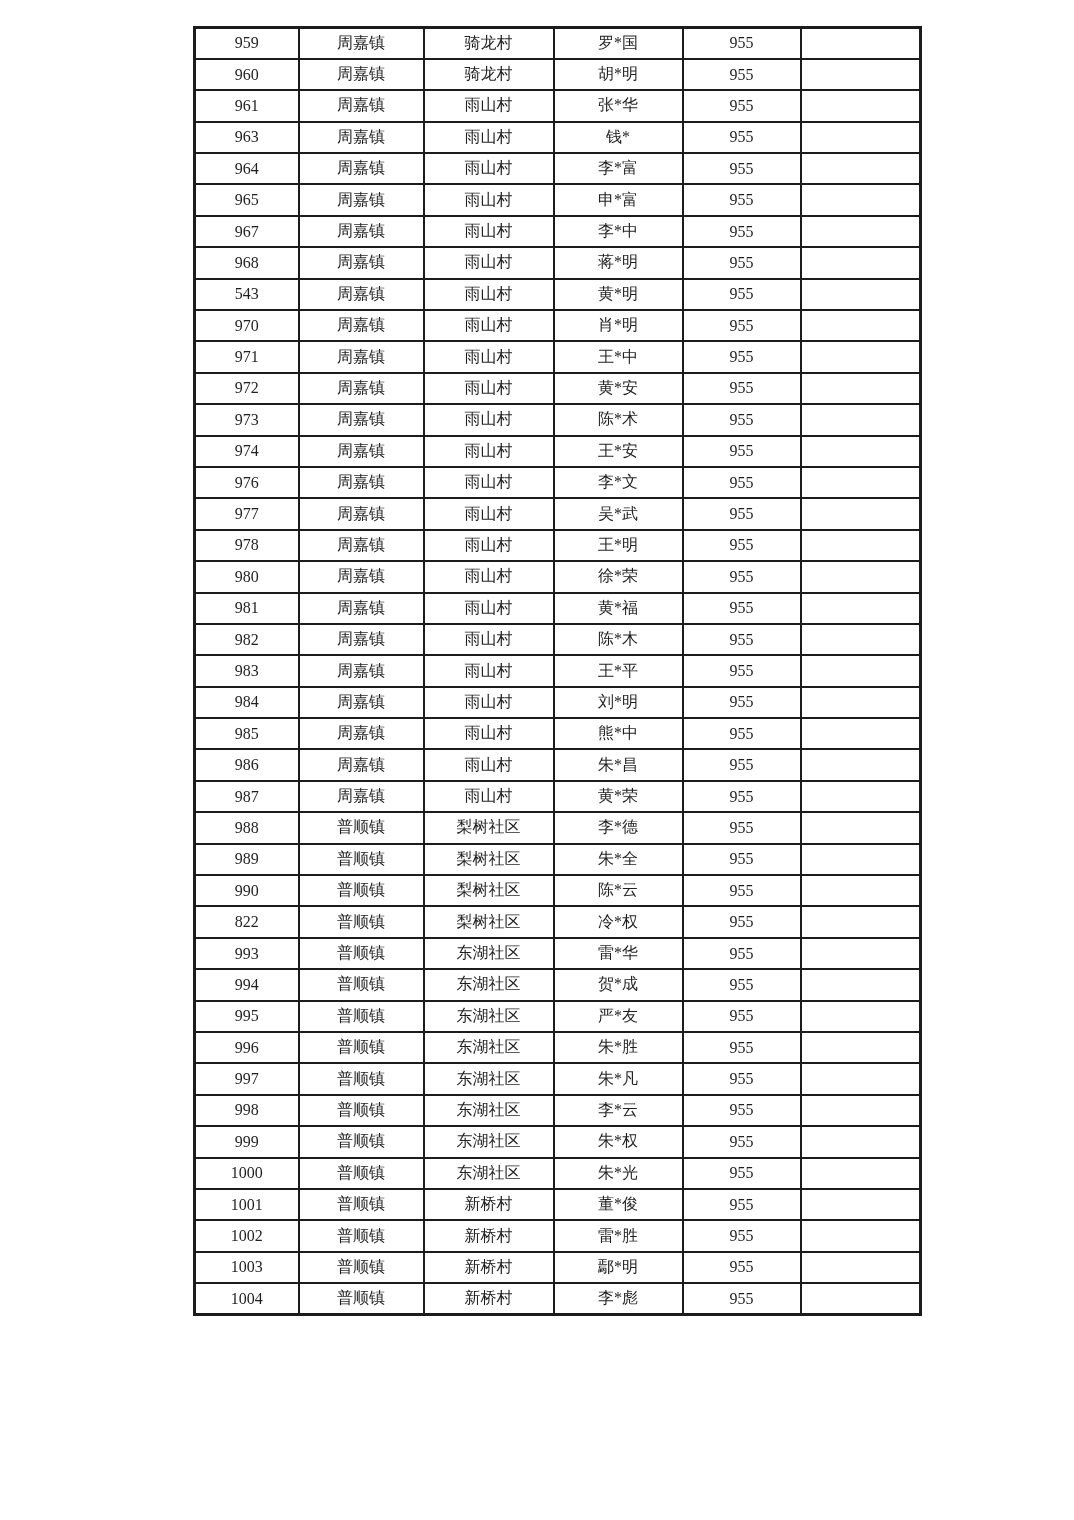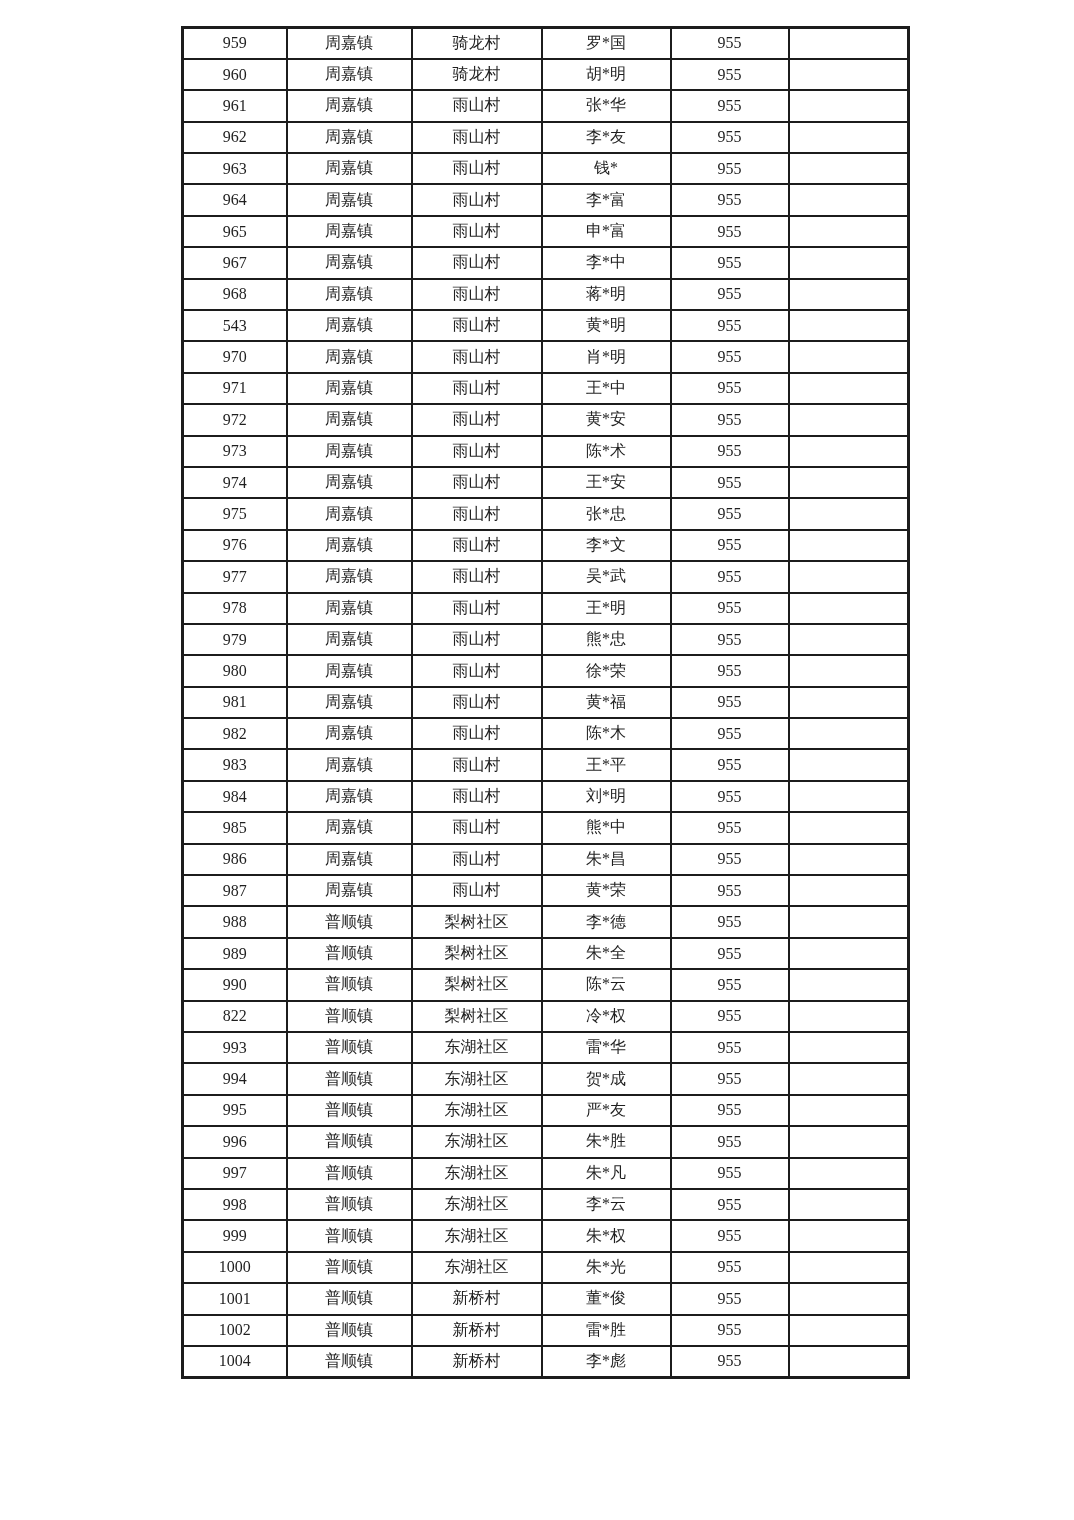--- a/index.html
+++ b/index.html
@@ -10,21 +10,21 @@
   .page {
     position: relative;
     width: 1074px;
     height: 1520px;
     background: #ffffff;
     overflow: hidden;
     font-family: "Liberation Serif", "DejaVu Serif", serif;
   }
   table.records {
     position: absolute;
-    left: 181px;
+    left: 193px;
     top: 26px;
     width: 726px;
     border-collapse: collapse;
     table-layout: fixed;
     border: 3px solid #1c1c1c;
   }
   table.records tr {
     height: 31.4px;
   }
   table.records td {
@@ -71,28 +71,20 @@
         </tr>
         <tr>
           <td>961</td>
           <td>周嘉镇</td>
           <td>雨山村</td>
           <td>张*华</td>
           <td>955</td>
           <td></td>
         </tr>
         <tr>
-          <td>962</td>
-          <td>周嘉镇</td>
-          <td>雨山村</td>
-          <td>李*友</td>
-          <td>955</td>
-          <td></td>
-        </tr>
-        <tr>
           <td>963</td>
           <td>周嘉镇</td>
           <td>雨山村</td>
           <td>钱*</td>
           <td>955</td>
           <td></td>
         </tr>
         <tr>
           <td>964</td>
           <td>周嘉镇</td>
@@ -167,56 +159,40 @@
         </tr>
         <tr>
           <td>974</td>
           <td>周嘉镇</td>
           <td>雨山村</td>
           <td>王*安</td>
           <td>955</td>
           <td></td>
         </tr>
         <tr>
-          <td>975</td>
-          <td>周嘉镇</td>
-          <td>雨山村</td>
-          <td>张*忠</td>
-          <td>955</td>
-          <td></td>
-        </tr>
-        <tr>
           <td>976</td>
           <td>周嘉镇</td>
           <td>雨山村</td>
           <td>李*文</td>
           <td>955</td>
           <td></td>
         </tr>
         <tr>
           <td>977</td>
           <td>周嘉镇</td>
           <td>雨山村</td>
           <td>吴*武</td>
           <td>955</td>
           <td></td>
         </tr>
         <tr>
           <td>978</td>
           <td>周嘉镇</td>
           <td>雨山村</td>
           <td>王*明</td>
-          <td>955</td>
-          <td></td>
-        </tr>
-        <tr>
-          <td>979</td>
-          <td>周嘉镇</td>
-          <td>雨山村</td>
-          <td>熊*忠</td>
           <td>955</td>
           <td></td>
         </tr>
         <tr>
           <td>980</td>
           <td>周嘉镇</td>
           <td>雨山村</td>
           <td>徐*荣</td>
           <td>955</td>
           <td></td>
@@ -379,20 +355,28 @@
           <td>新桥村</td>
           <td>董*俊</td>
           <td>955</td>
           <td></td>
         </tr>
         <tr>
           <td>1002</td>
           <td>普顺镇</td>
           <td>新桥村</td>
           <td>雷*胜</td>
+          <td>955</td>
+          <td></td>
+        </tr>
+        <tr>
+          <td>1003</td>
+          <td>普顺镇</td>
+          <td>新桥村</td>
+          <td>鄢*明</td>
           <td>955</td>
           <td></td>
         </tr>
         <tr>
           <td>1004</td>
           <td>普顺镇</td>
           <td>新桥村</td>
           <td>李*彪</td>
           <td>955</td>
           <td></td>

